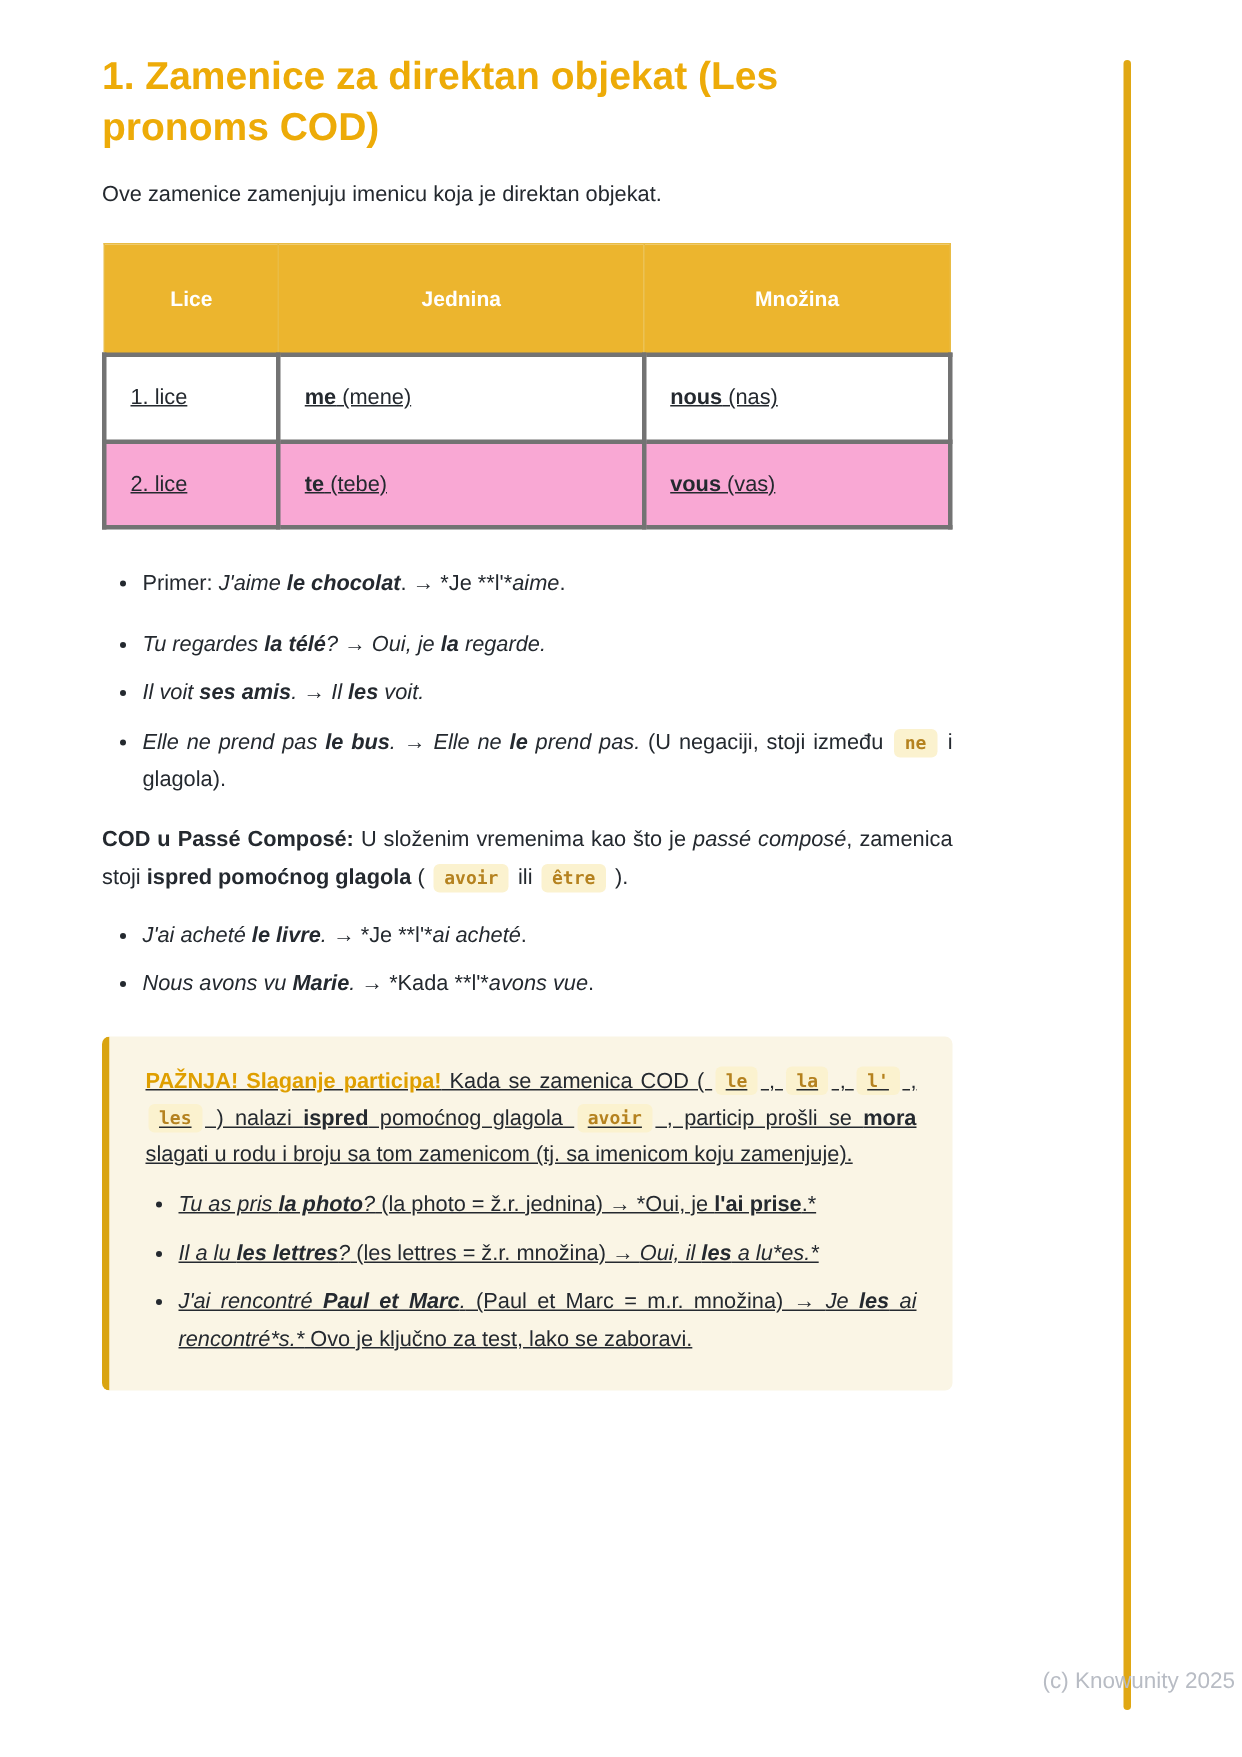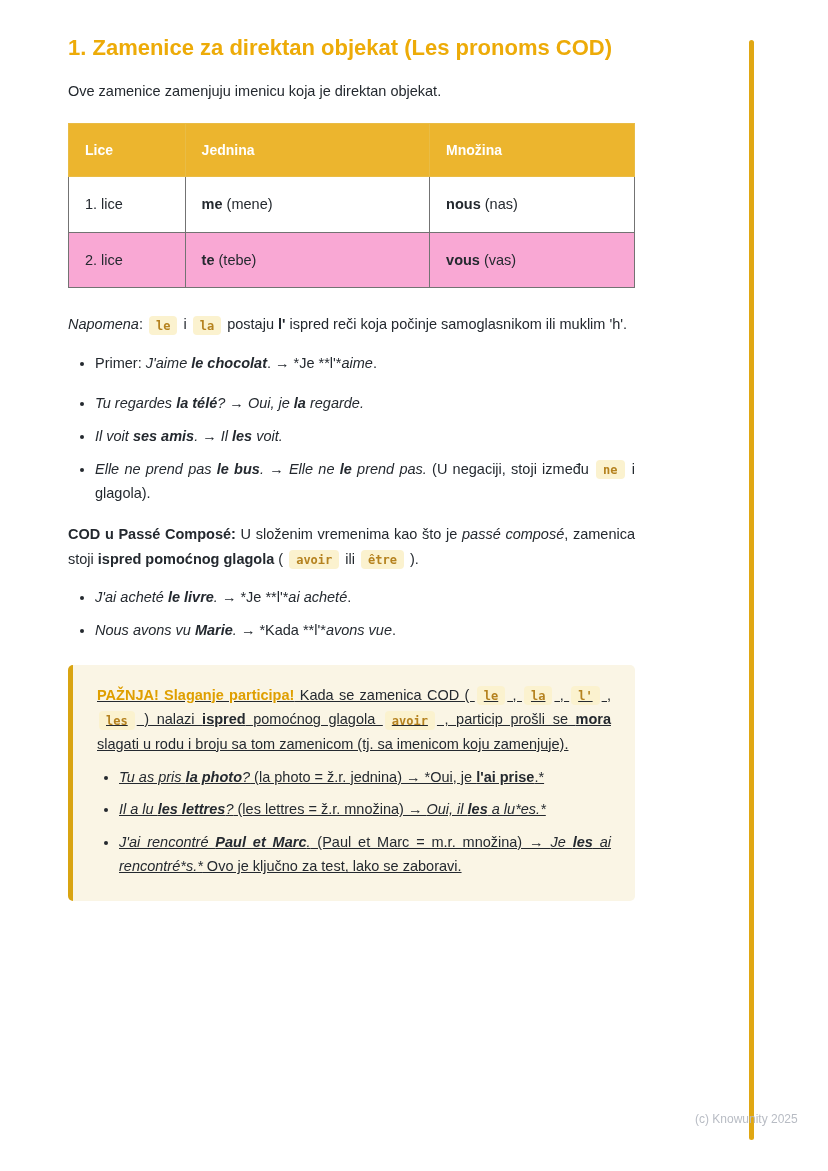--- a/index.html
+++ b/index.html
@@ -8,52 +8,52 @@
     --callout-border:#d9a411; --callout-title:#df9f00; --edge-bar:#e0a713;
     --watermark:#b8bcc4;
   }
   html,body{margin:0;padding:0;}
   body{
     width:828px;height:1171px;position:relative;overflow:hidden;
     background:#ffffff;color:var(--text);
     font-family:"Liberation Sans",sans-serif;
   }
   .content{position:absolute;left:68px;top:34px;width:567px;}
-  .doc-title{font-size:22px;font-weight:700;color:var(--accent);margin:0 0 16px;line-height:1.3;}
+  .doc-title{font-size:26px;font-weight:700;color:var(--accent);margin:0 0 16px;line-height:1.3;}
   .para{font-size:14.5px;line-height:1.7;text-align:justify;margin:0 0 14px;}
   em{font-style:italic;}
   strong{font-weight:700;}
   .seg-bi{font-weight:700;font-style:italic;}
   .seg-ba{color:var(--callout-title);font-weight:700;}
   code.seg-c{
     font-family:"DejaVu Sans Mono",monospace;font-size:12px;
     background:var(--code-bg);color:var(--code-text);
     padding:2.5px 7px;border-radius:4px;margin:0 2px;white-space:nowrap;font-weight:700;
   }
   table.cod-table{width:100%;border-collapse:collapse;margin:20px 0 24px;}
   .cod-table th{
     background:var(--table-header-bg);color:#ffffff;font-size:14px;font-weight:700;
-    text-align:left;padding:18px 16px;border:1px solid #e9bc45;
+    text-align:center;padding:28px 16px;border:1px solid #e9bc45;
   }
   .cod-table td{
-    font-size:14.5px;padding:16px;border:1px solid #737373;background:#ffffff;
-    white-space:pre-line;line-height:1.55;vertical-align:middle;
+    font-size:14.5px;padding:16px;border:3px solid #737373;background:#ffffff;
+    white-space:pre-line;line-height:1.55;vertical-align:middle;text-decoration:underline;
   }
   .cod-table tbody tr:nth-child(2) td{background:#f9a8d4;}
   ul.blist{margin:2px 0 16px;padding-left:27px;list-style:disc;}
   ul.blist li{font-size:14.5px;line-height:1.7;margin-bottom:8px;text-align:justify;}
   .callout{
     margin-top:22px;background:var(--callout-bg);
     border-left:5px solid var(--callout-border);
     border-radius:5px;padding:18px 24px 14px 24px;
   }
   .callout .para{margin-bottom:8px;text-decoration:underline;}
   .callout ul.blist{margin-bottom:2px;padding-left:22px;text-decoration:underline;}
   .edge-bar{position:absolute;left:749px;top:40px;width:5px;height:1100px;border-radius:3px;background:var(--edge-bar);}
-  .watermark{position:absolute;left:695px;top:1112px;font-size:12px;color:var(--watermark);z-index:2;}
+  .watermark{position:absolute;left:695px;top:1112px;font-size:15px;color:var(--watermark);z-index:2;}
 </style>
 </head>
 <body>
 
 <div class="content">
 
   <h1 class="doc-title">1. Zamenice za direktan objekat (Les pronoms COD)</h1>
 
   <p class="para">Ove zamenice zamenjuju imenicu koja je direktan objekat.</p>
 
@@ -77,21 +77,20 @@
         <td><strong class="seg-b">nous</strong><span class="seg-p"> (nas)</span></td>
       </tr>
       <tr>
         <td>2. lice</td>
         <td><strong class="seg-b">te</strong><span class="seg-p"> (tebe)</span></td>
         <td><strong class="seg-b">vous</strong><span class="seg-p"> (vas)</span></td>
       </tr>
     </tbody>
   </table>
 
-  <p class="para"><em class="seg-i">Napomena</em><span class="seg-p">: </span><code class="seg-c">le</code><span class="seg-p"> i </span><code class="seg-c">la</code><span class="seg-p"> postaju </span><strong class="seg-b">l'</strong><span class="seg-p"> ispred reči koja počinje samoglasnikom ili muklim 'h'.</span></p>
 
   <ul class="blist">
     <li><span class="seg-p">Primer: </span><em class="seg-i">J'aime </em><em class="seg-bi">le chocolat</em><span class="seg-p">. → *Je **l'*</span><em class="seg-i">aime</em><span class="seg-p">.</span></li>
   </ul>
 
 
   <ul class="blist">
     <li><em class="seg-i">Tu regardes </em><em class="seg-bi">la télé</em><em class="seg-i">?</em><span class="seg-p"> → </span><em class="seg-i">Oui, je </em><em class="seg-bi">la</em><em class="seg-i"> regarde.</em></li>
     <li><em class="seg-i">Il voit </em><em class="seg-bi">ses amis</em><em class="seg-i">.</em><span class="seg-p"> → </span><em class="seg-i">Il </em><em class="seg-bi">les</em><em class="seg-i"> voit.</em></li>
     <li><em class="seg-i">Elle ne prend pas </em><em class="seg-bi">le bus</em><em class="seg-i">.</em><span class="seg-p"> → </span><em class="seg-i">Elle ne </em><em class="seg-bi">le</em><em class="seg-i"> prend pas.</em><span class="seg-p"> (U negaciji, stoji između </span><code class="seg-c">ne</code><span class="seg-p"> i glagola).</span></li>

